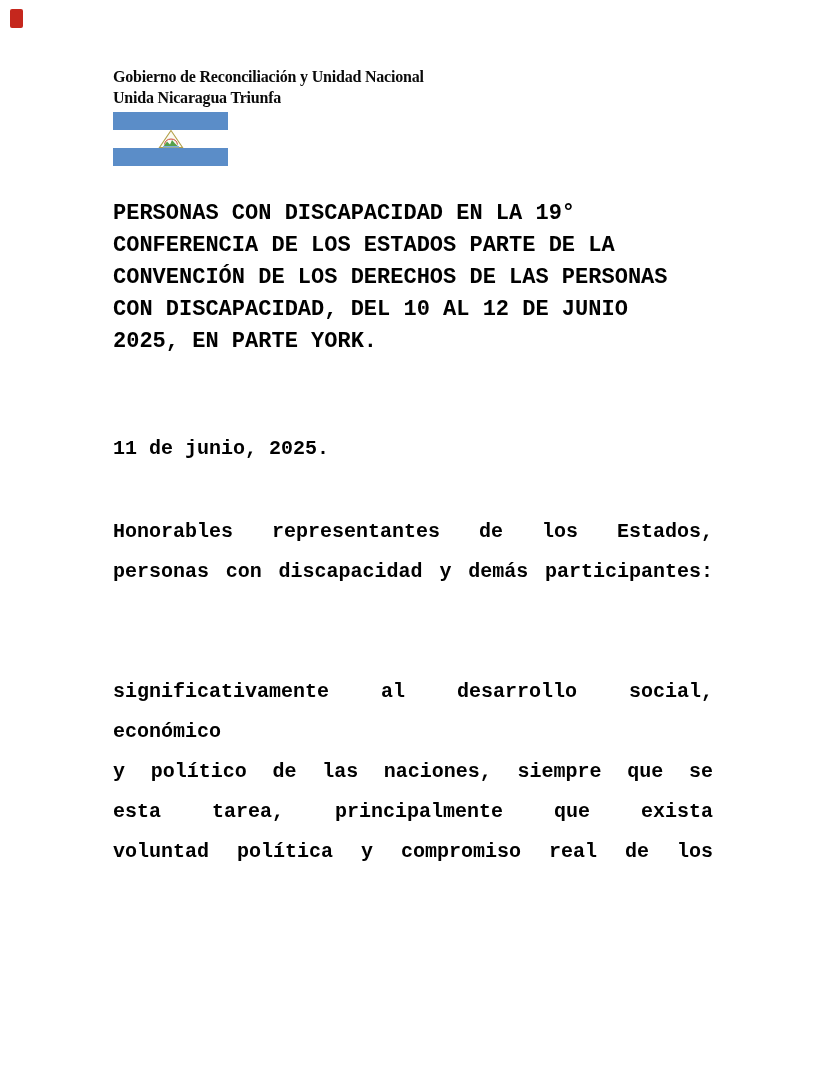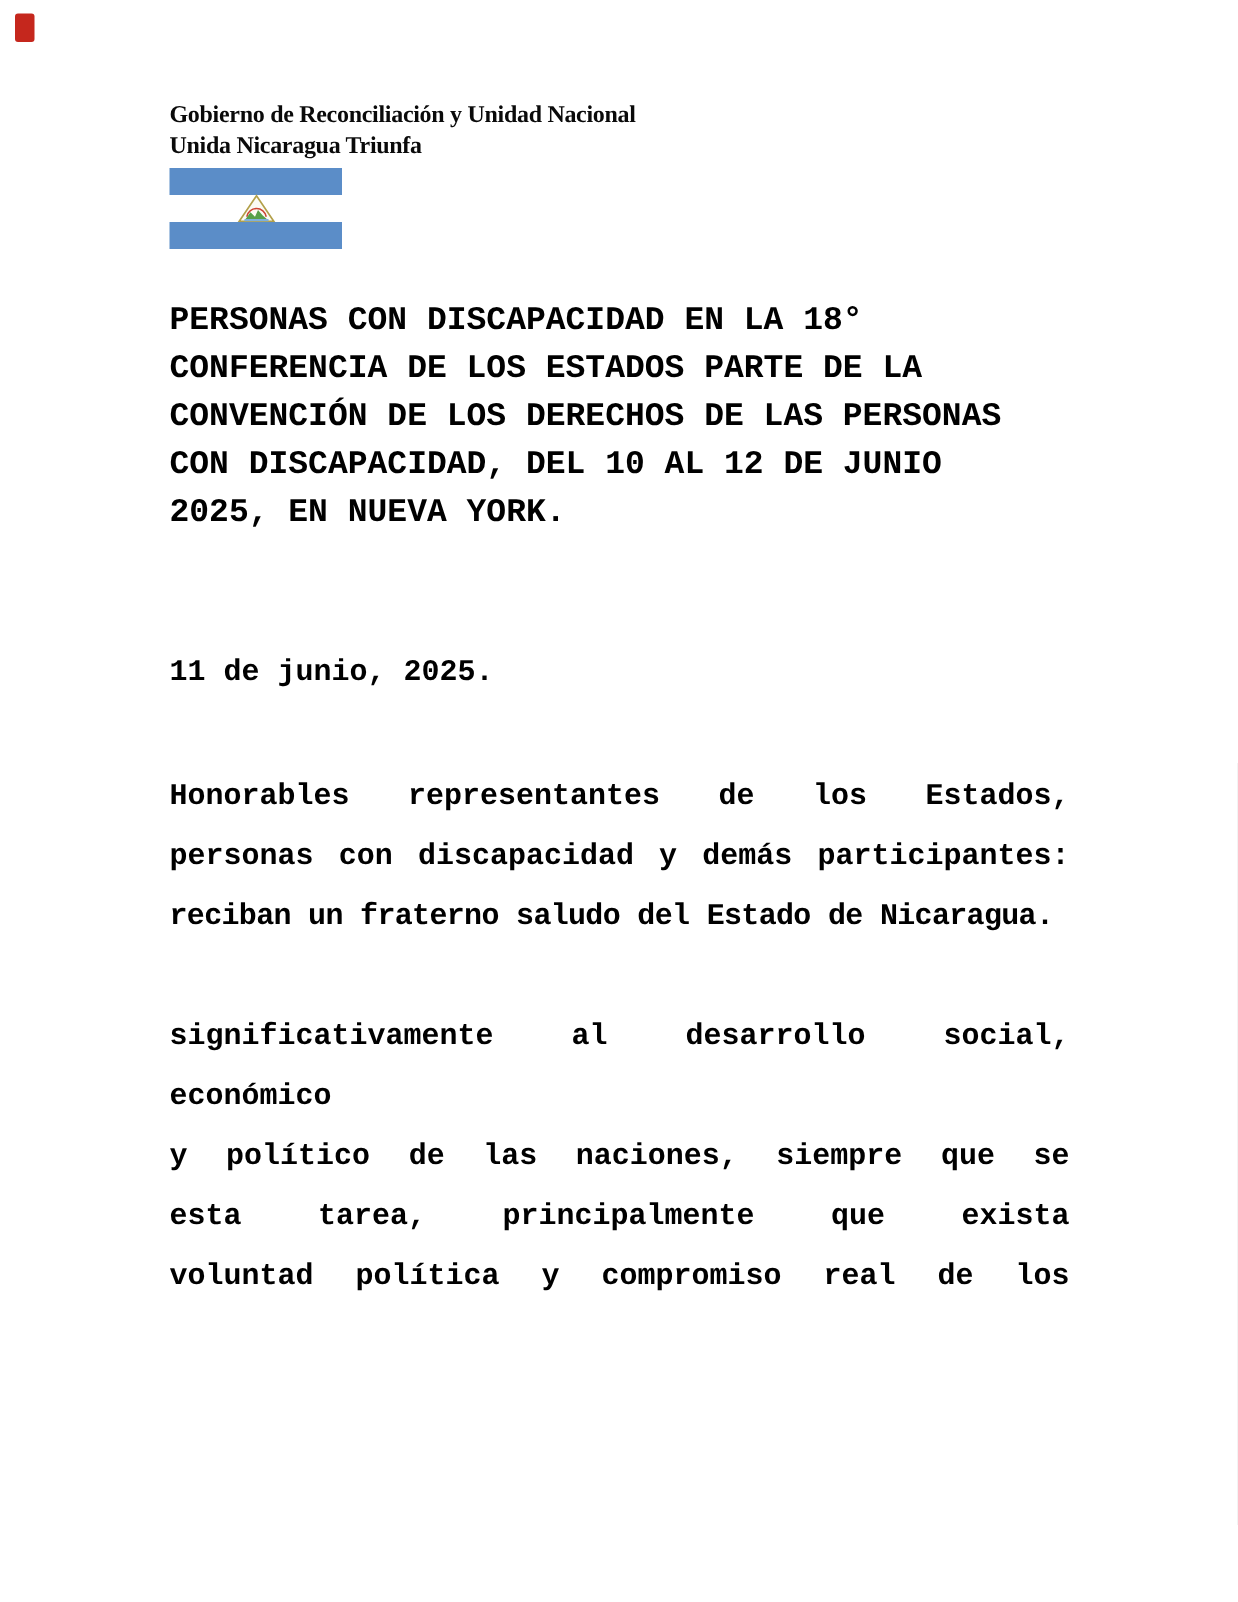--- a/index.html
+++ b/index.html
@@ -74,33 +74,32 @@
         <polygon points="13.5,1.5 25,18.5 2,18.5" fill="#fbfbf3" stroke="#b3a04a" stroke-width="1.1"></polygon>
         <path d="M7,15.5 A6.6,6.6 0 0 1 20,15.5" stroke="#cc4433" stroke-width="1" fill="none"></path>
         <polygon points="5.5,18 9.5,12.5 12.5,15.5 14.5,11 17.5,14.5 21.5,18" fill="#57a04a"></polygon>
         <rect x="5.5" y="17" width="16" height="1.5" fill="#7fb0dc"></rect>
       </svg>
     </div>
     <div class="stripe blue"></div>
   </div>
 
   <div class="title-block">
-    <div>PERSONAS CON DISCAPACIDAD EN LA 18°</div>
+    <div>PERSONAS CON DISCAPACIDAD EN LA 19°</div>
     <div>CONFERENCIA DE LOS ESTADOS PARTE DE LA</div>
     <div>CONVENCIÓN DE LOS DERECHOS DE LAS PERSONAS</div>
     <div>CON DISCAPACIDAD, DEL 10 AL 12 DE JUNIO</div>
-    <div>2025, EN NUEVA YORK.</div>
+    <div>2025, EN PARTE YORK.</div>
   </div>
 
   <div class="date-line">11 de junio, 2025.</div>
 
   <div class="para para-1">
     <div class="just">Honorables representantes de los Estados,</div>
     <div class="just">personas con discapacidad y demás participantes:</div>
-    <div class="condensed">reciban un fraterno saludo del Estado de Nicaragua.</div>
   </div>
 
   <div class="para para-2">
     <div class="just">significativamente al desarrollo social, económico</div>
     <div class="just">y político de las naciones, siempre que se</div>
     <div class="just">esta tarea, principalmente que exista</div>
     <div class="just">voluntad política y compromiso real de los</div>
   </div>
 
 </div>

